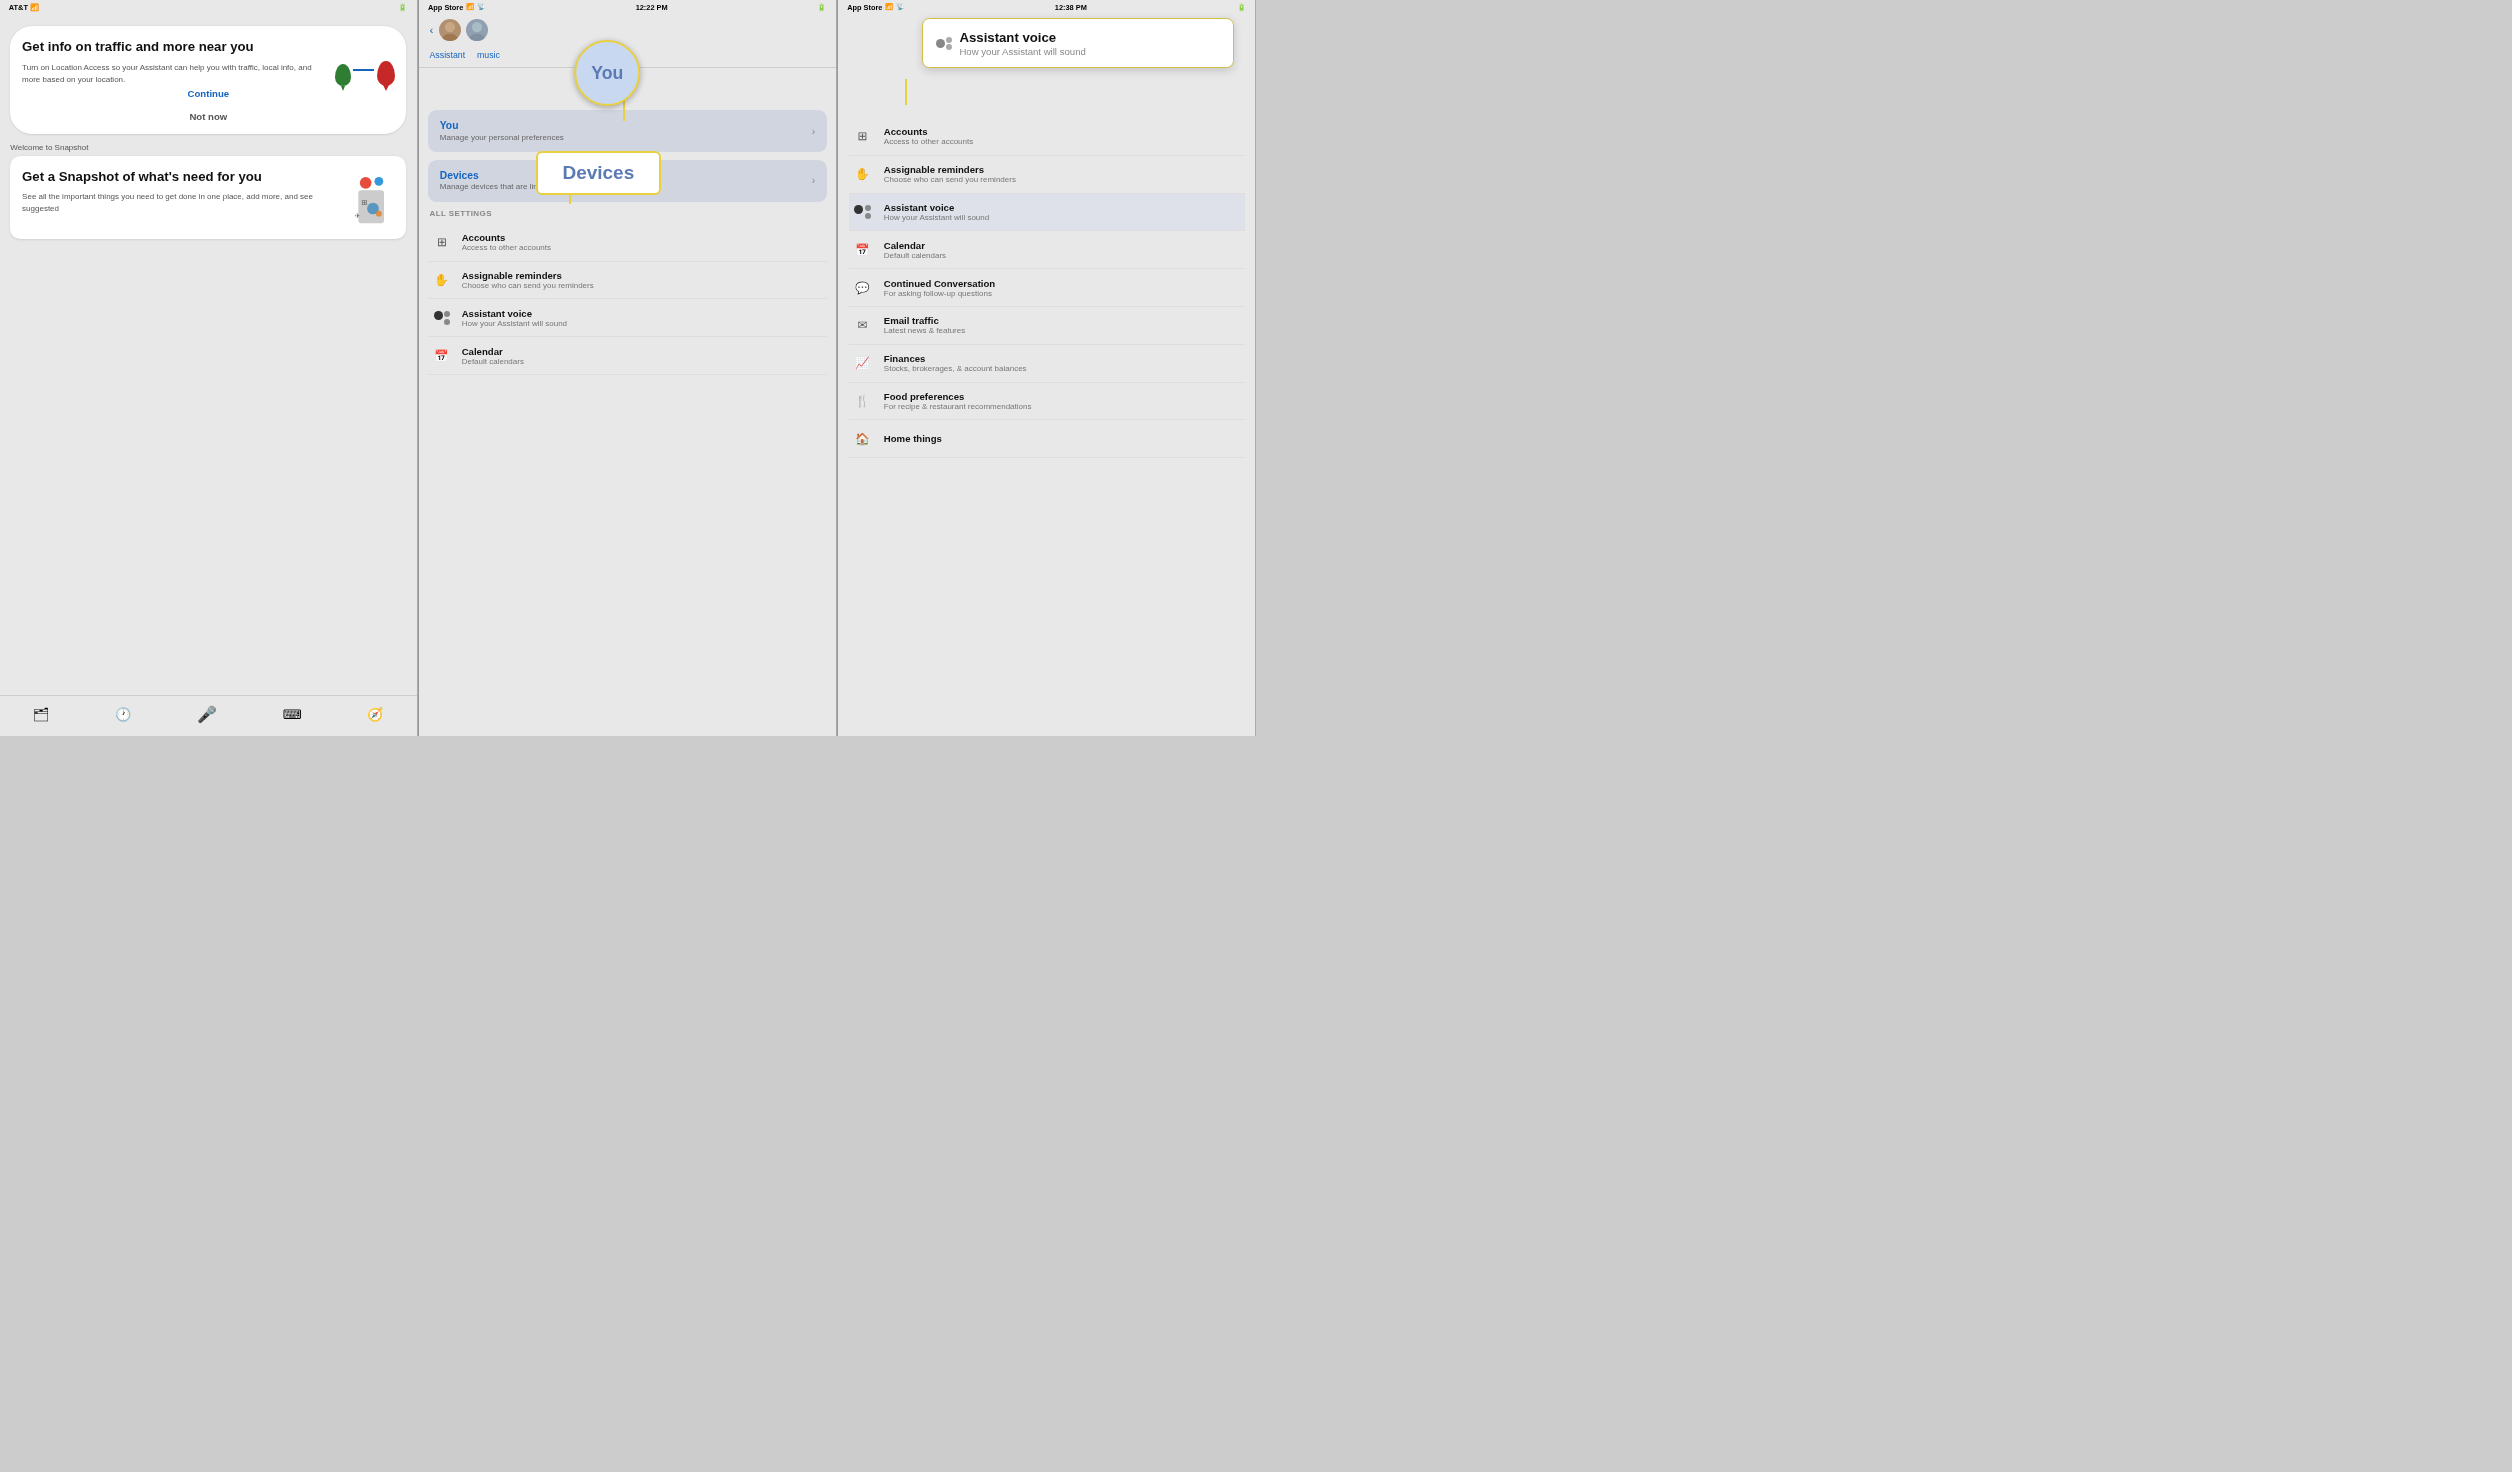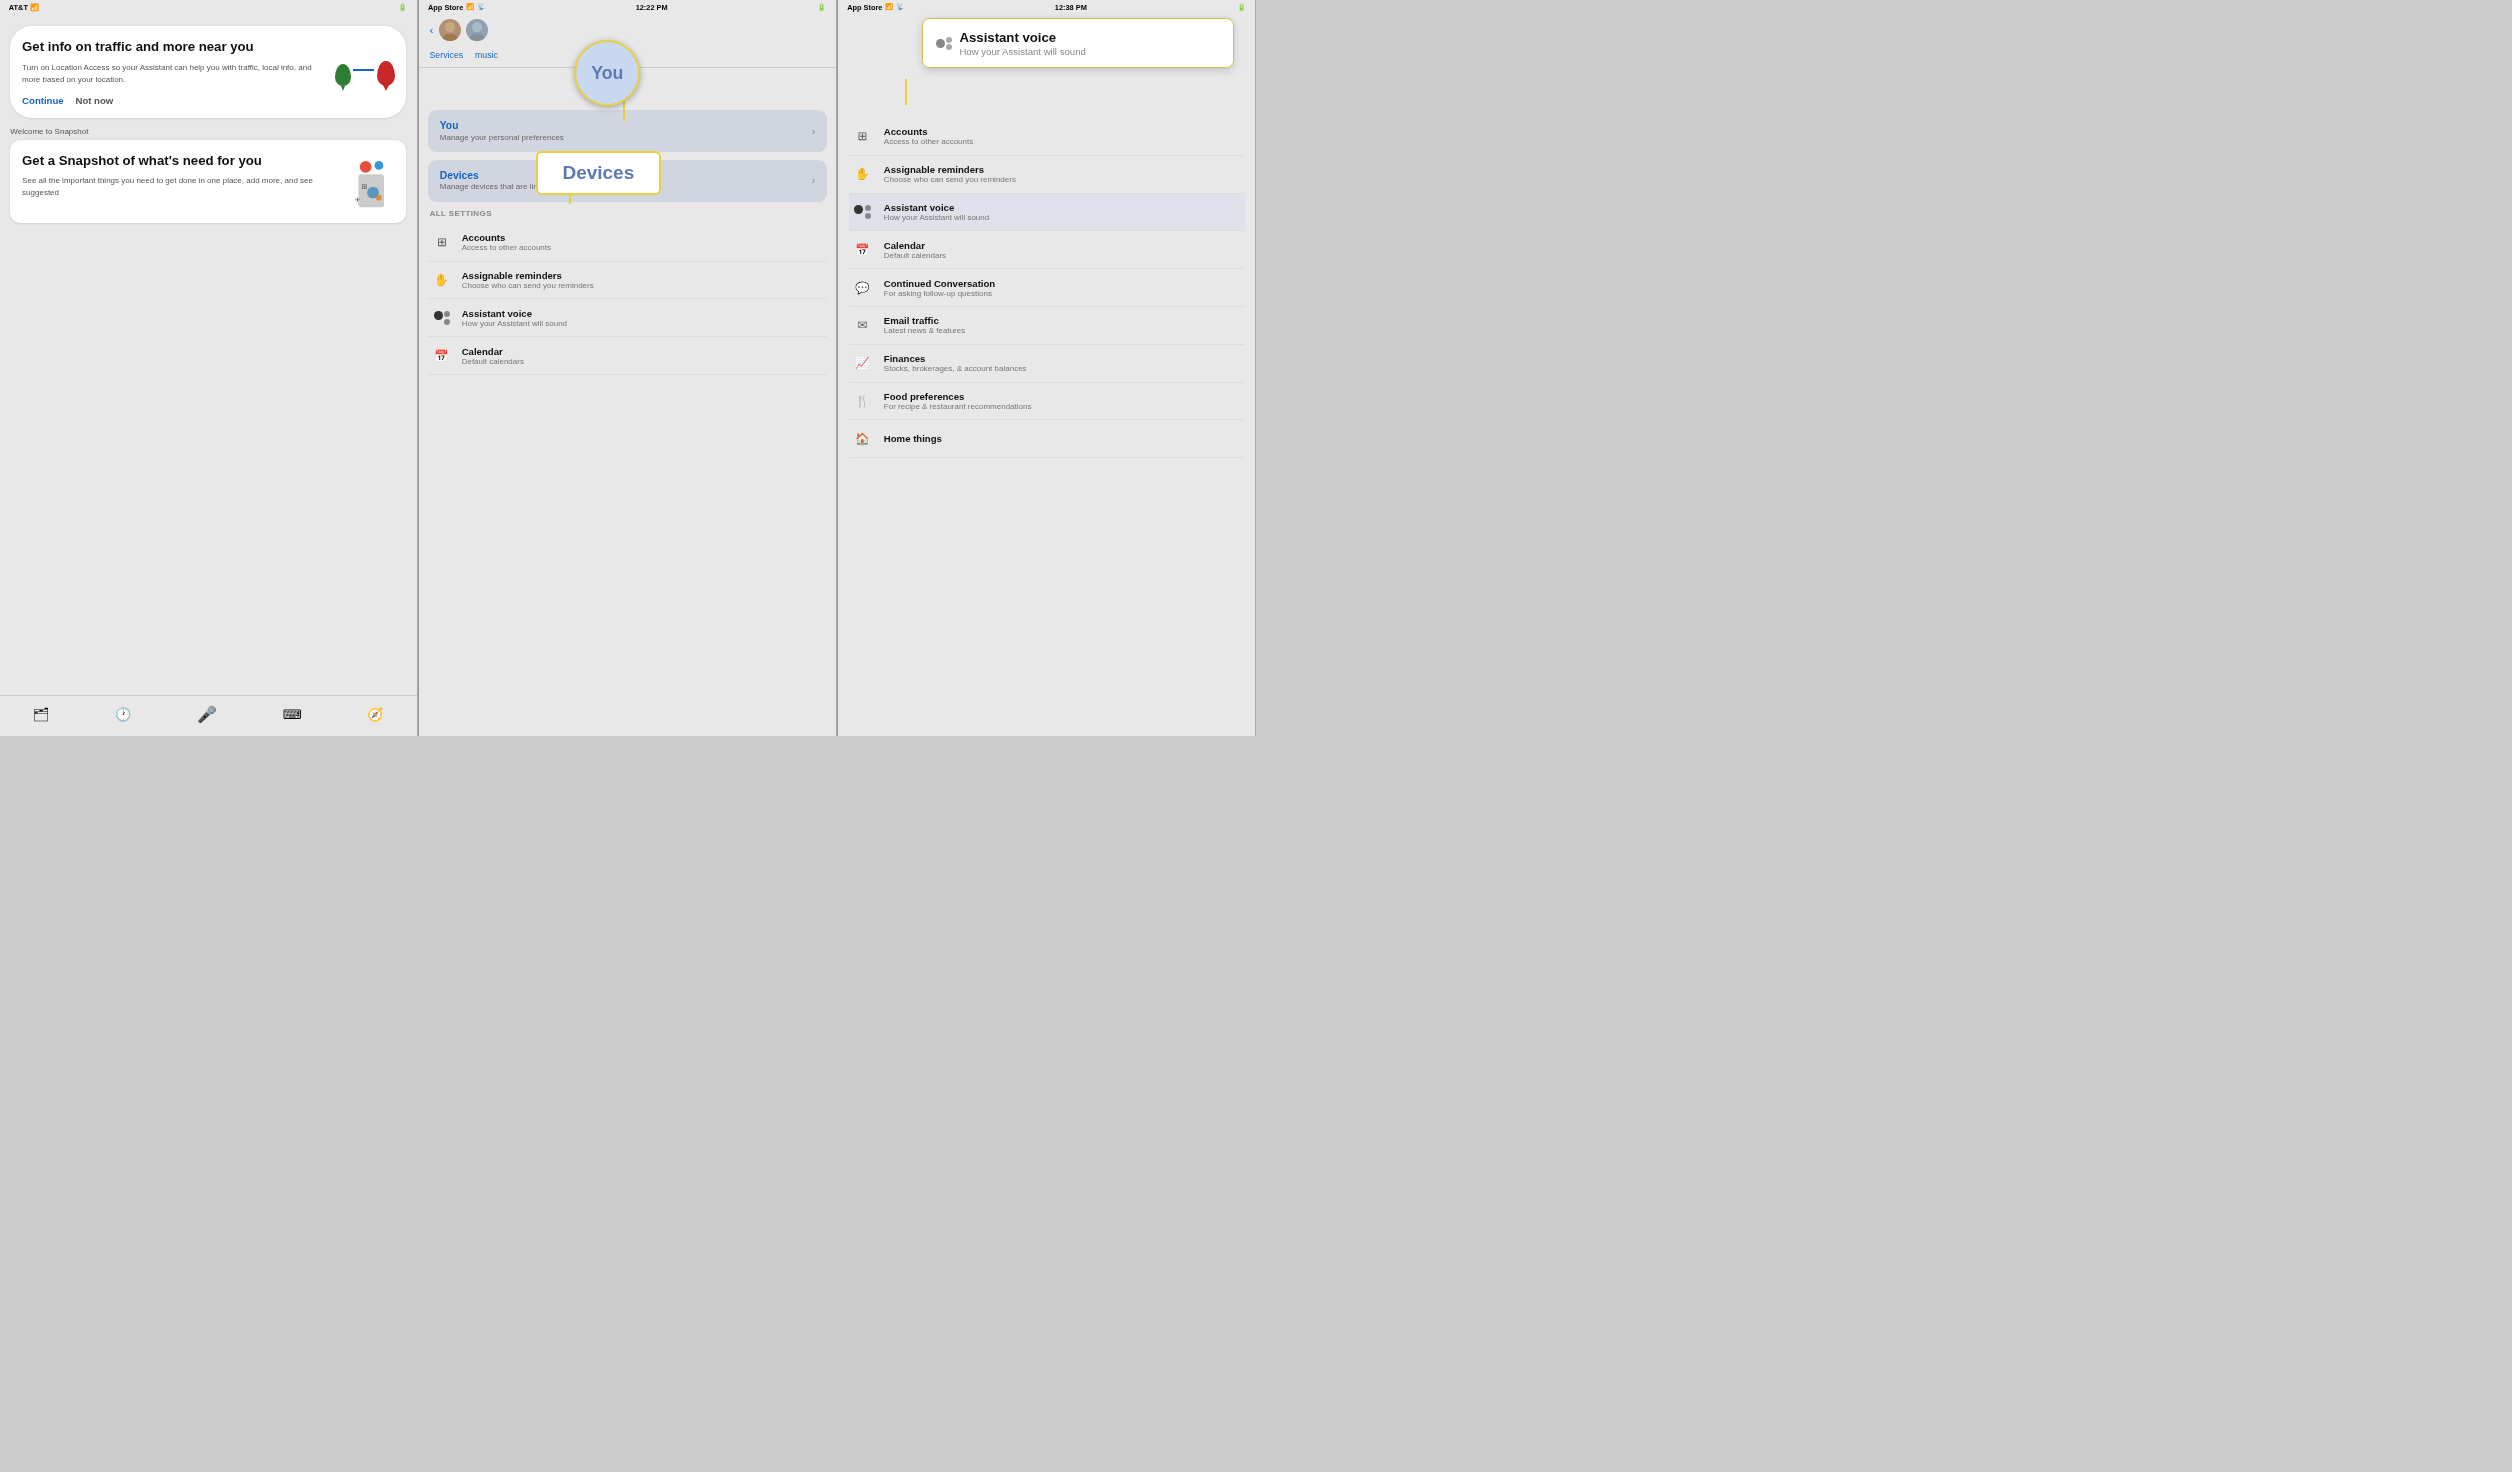--- a/index.html
+++ b/index.html
@@ -133,21 +133,22 @@
       width: 0;
       height: 0;
       border-left: 3.7px solid transparent;
       border-right: 3.7px solid transparent;
       border-top: 6.6px solid #c62828;
     }
 
     .location-card-actions {
       display: flex;
       gap: 11.8px;
-      margin-top: 9px;
+      margin-top: 2px;
+      flex-direction: column;
     }
 
     .btn-link {
       font-size: 9.6px;
       font-weight: 600;
       color: #1565c0;
       background: none;
       border: none;
       cursor: pointer;
     }
@@ -546,21 +547,21 @@
         <svg width="22" height="22" viewBox="0 0 30 30">
           <circle cx="15" cy="11" r="7" fill="#a8bcc8"></circle>
           <ellipse cx="15" cy="28" rx="11" ry="8" fill="#8090a0"></ellipse>
         </svg>
       </div>
       <div class="p2-avatar" style="background:#e0e0e0; visibility:hidden;"></div>
     </div>
   </div>
 
   <div class="p2-services-row">
-    <span style="color:#1565c0; font-size:8.8px;">Services</span>
+    <span style="color:#1565c0; font-size:8.8px;">Assistant</span>
     <span style="color:#1565c0; font-size:8.8px;">music</span>
   </div>
 
   <div class="annotation-bubble you" style="position:absolute; top:40px; left:42%; z-index:15; width:66px; height:66px; border-radius:50%; background:#c8d8f0; border:2.2px solid #e8d040; display:flex; align-items:center; justify-content:center; font-size:17.7px; font-weight:700; color:#5c7bb5;">
     <span>You</span>
   </div>
 
   <div class="annotation-rect devices" style="position:absolute; top:151px; left:28%; z-index:15; width:125px; height:44px; border-radius:5.9px; background:white; border:2.2px solid #e8d040; display:flex; align-items:center; justify-content:center;">
     <span style="font-size:19px; font-weight:700; color:#5c7bb5;">Devices</span>
   </div>

